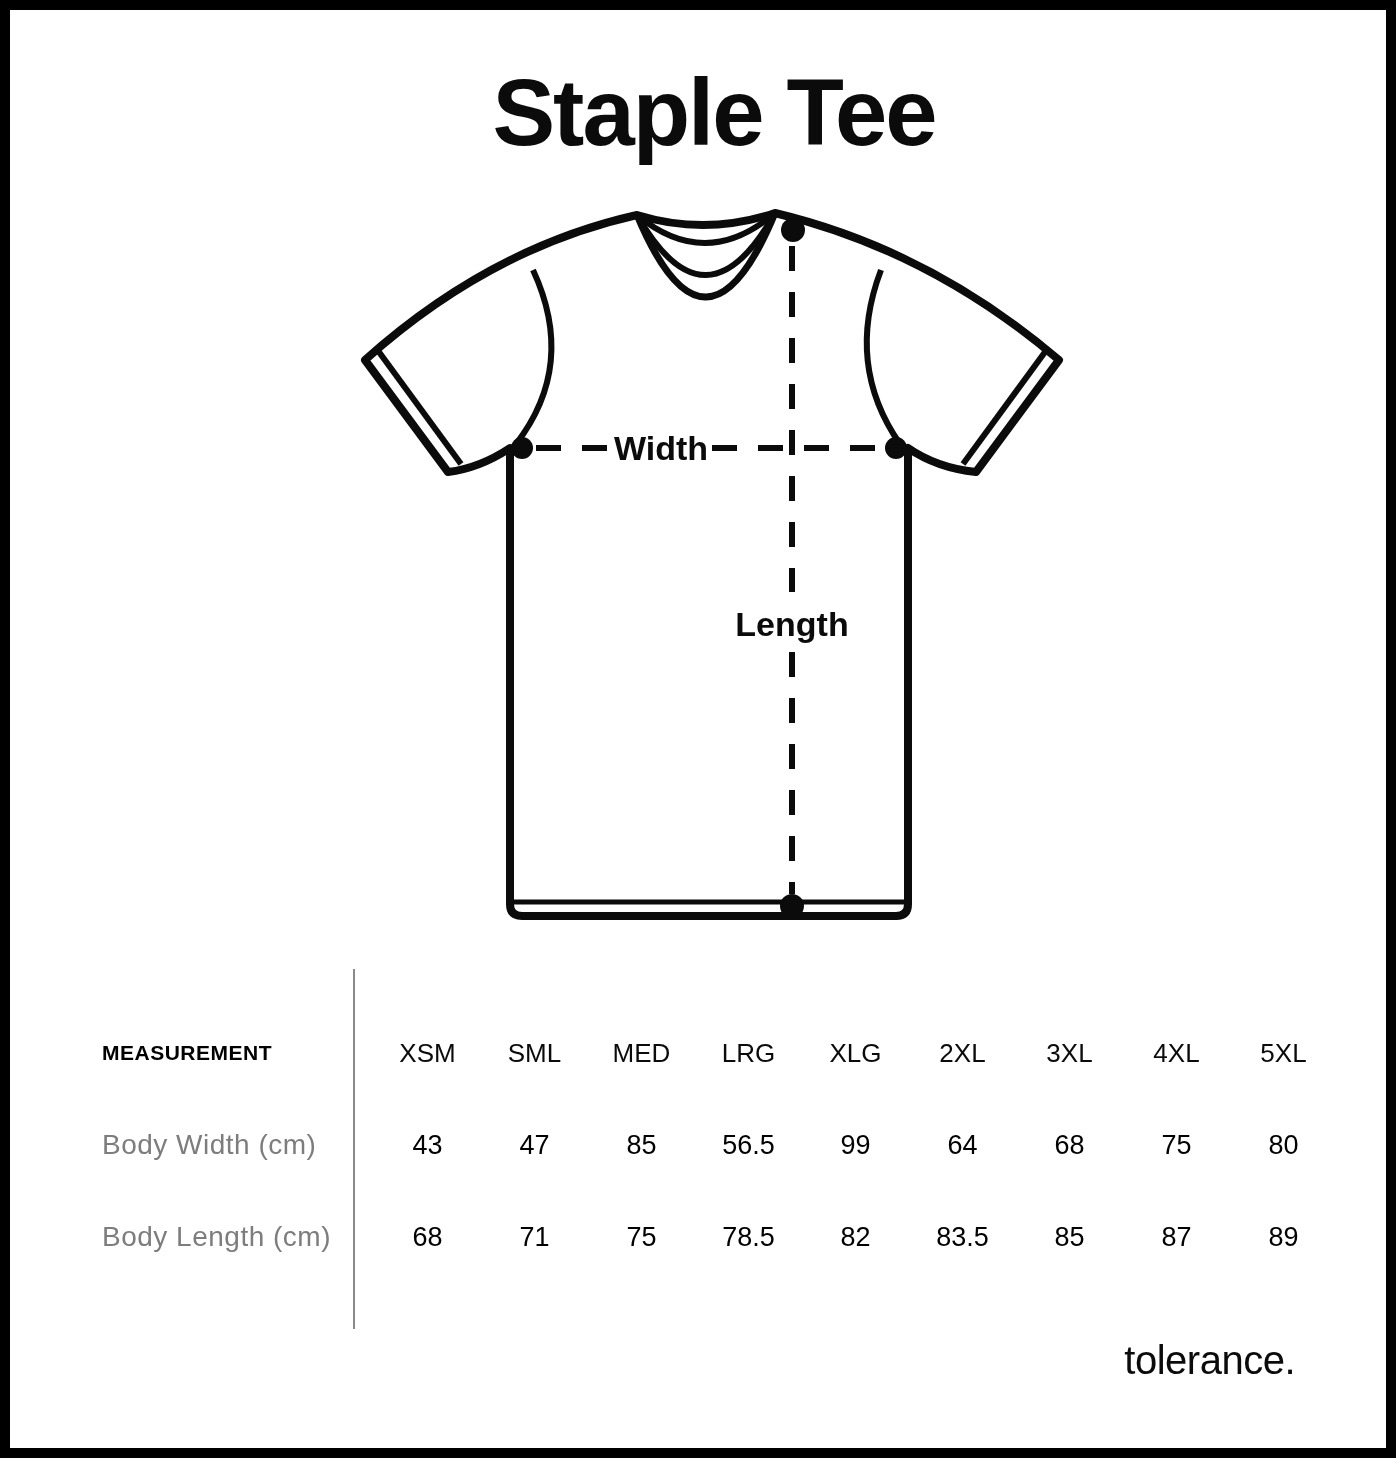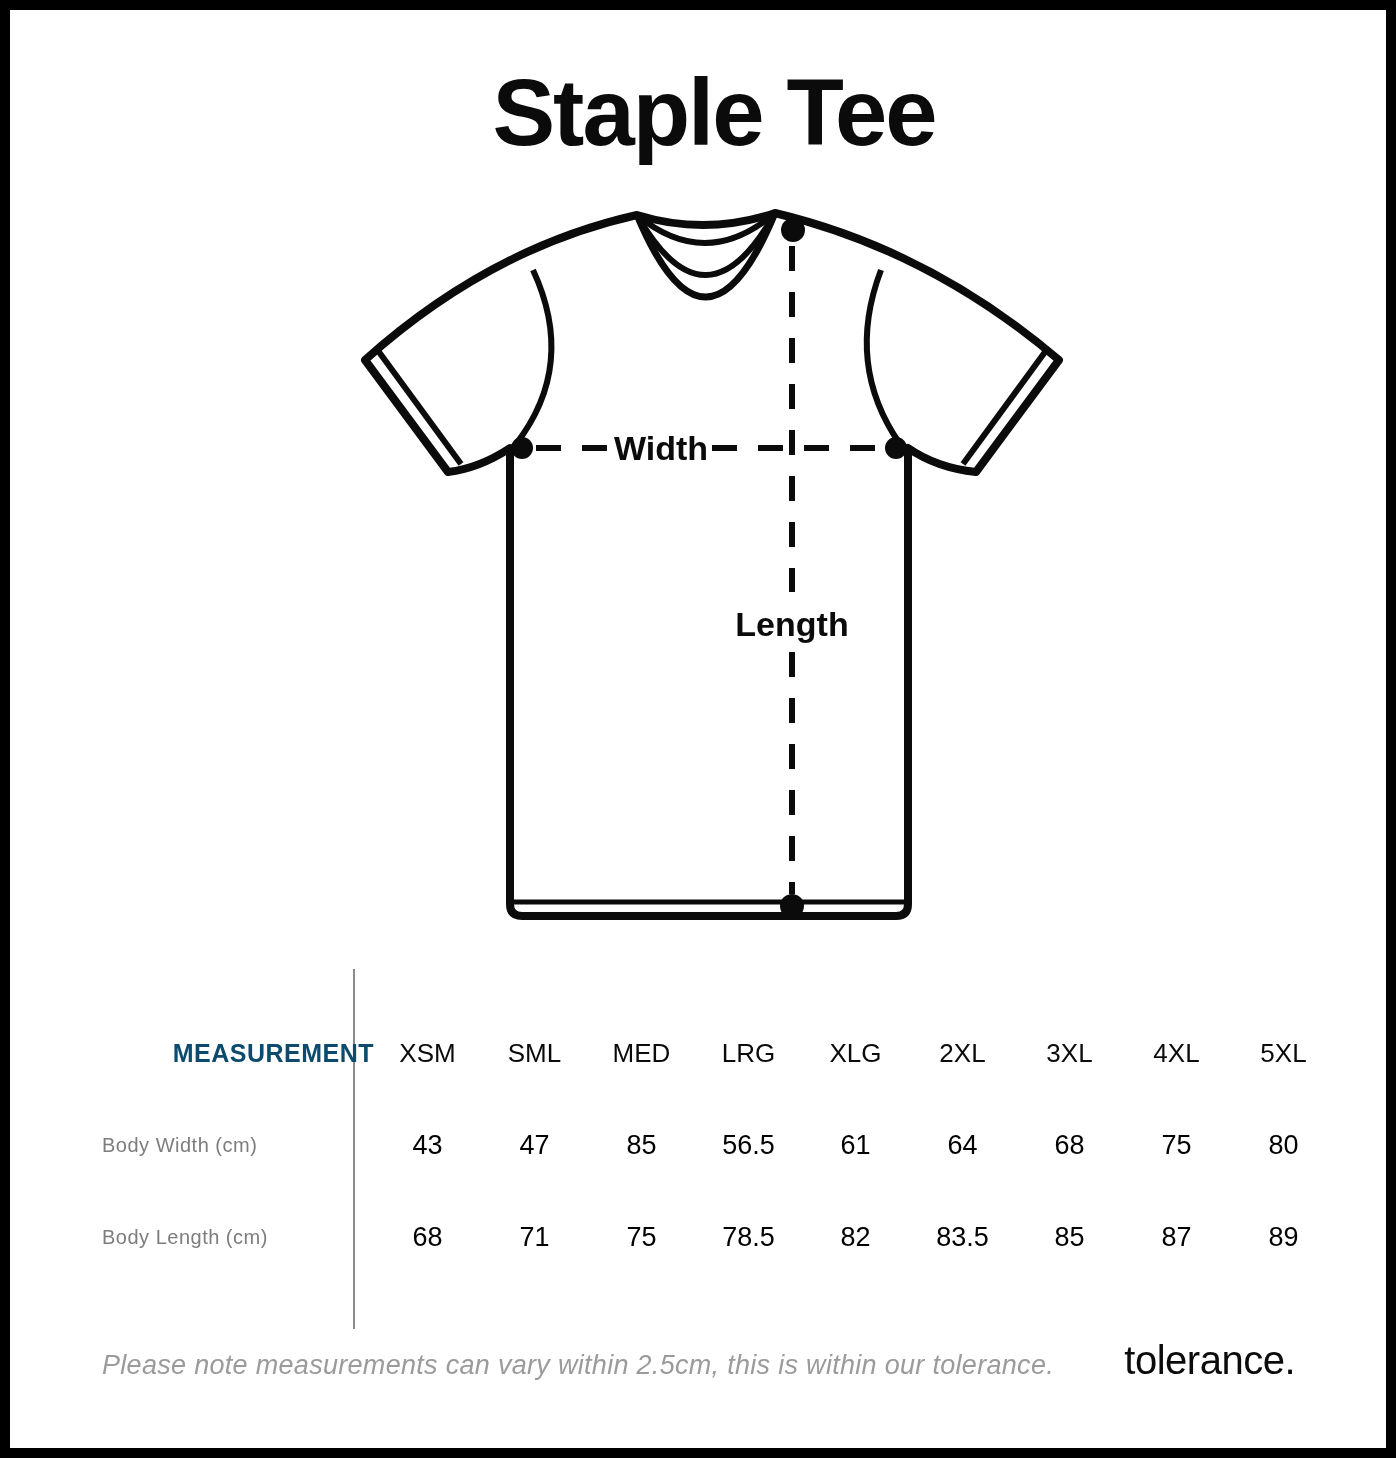--- a/index.html
+++ b/index.html
@@ -60,32 +60,31 @@
   .size-row .row-label {
     text-align: left;
   }
   .size-row .cell {
     text-align: center;
     font-size: 27px;
     color: #000000;
   }
   .header-row .row-label {
     font-weight: 700;
-    font-size: 25px;
+    font-size: 21px;
     letter-spacing: 0.5px;
-    color: #0c4a6e;
-    text-align: right;
+    color: #000000;
   }
   .header-row .cell {
     font-weight: 400;
     font-size: 26px;
     color: #0b0b0b;
   }
   .data-row .row-label {
-    font-size: 20px;
+    font-size: 28px;
     letter-spacing: 0.5px;
     color: #7d7d7d;
     font-weight: 400;
   }
 
   .table-divider {
     position: absolute;
     left: 343px;
     top: 959px;
     width: 2px;
@@ -182,37 +181,36 @@
       <div class="cell">4XL</div>
       <div class="cell">5XL</div>
     </div>
 
     <div class="size-row data-row">
       <div class="row-label">Body Width (cm)</div>
       <div class="cell">43</div>
       <div class="cell">47</div>
       <div class="cell">85</div>
       <div class="cell">56.5</div>
-      <div class="cell">61</div>
+      <div class="cell">99</div>
       <div class="cell">64</div>
       <div class="cell">68</div>
       <div class="cell">75</div>
       <div class="cell">80</div>
     </div>
 
     <div class="size-row data-row">
       <div class="row-label">Body Length (cm)</div>
       <div class="cell">68</div>
       <div class="cell">71</div>
       <div class="cell">75</div>
       <div class="cell">78.5</div>
       <div class="cell">82</div>
       <div class="cell">83.5</div>
       <div class="cell">85</div>
       <div class="cell">87</div>
       <div class="cell">89</div>
     </div>
   </div>
 
-  <div class="footnote">Please note measurements can vary within 2.5cm, this is within our tolerance.</div>
   <div class="brand-logo">tolerance.</div>
 
 </div>
 
 </body></html>

